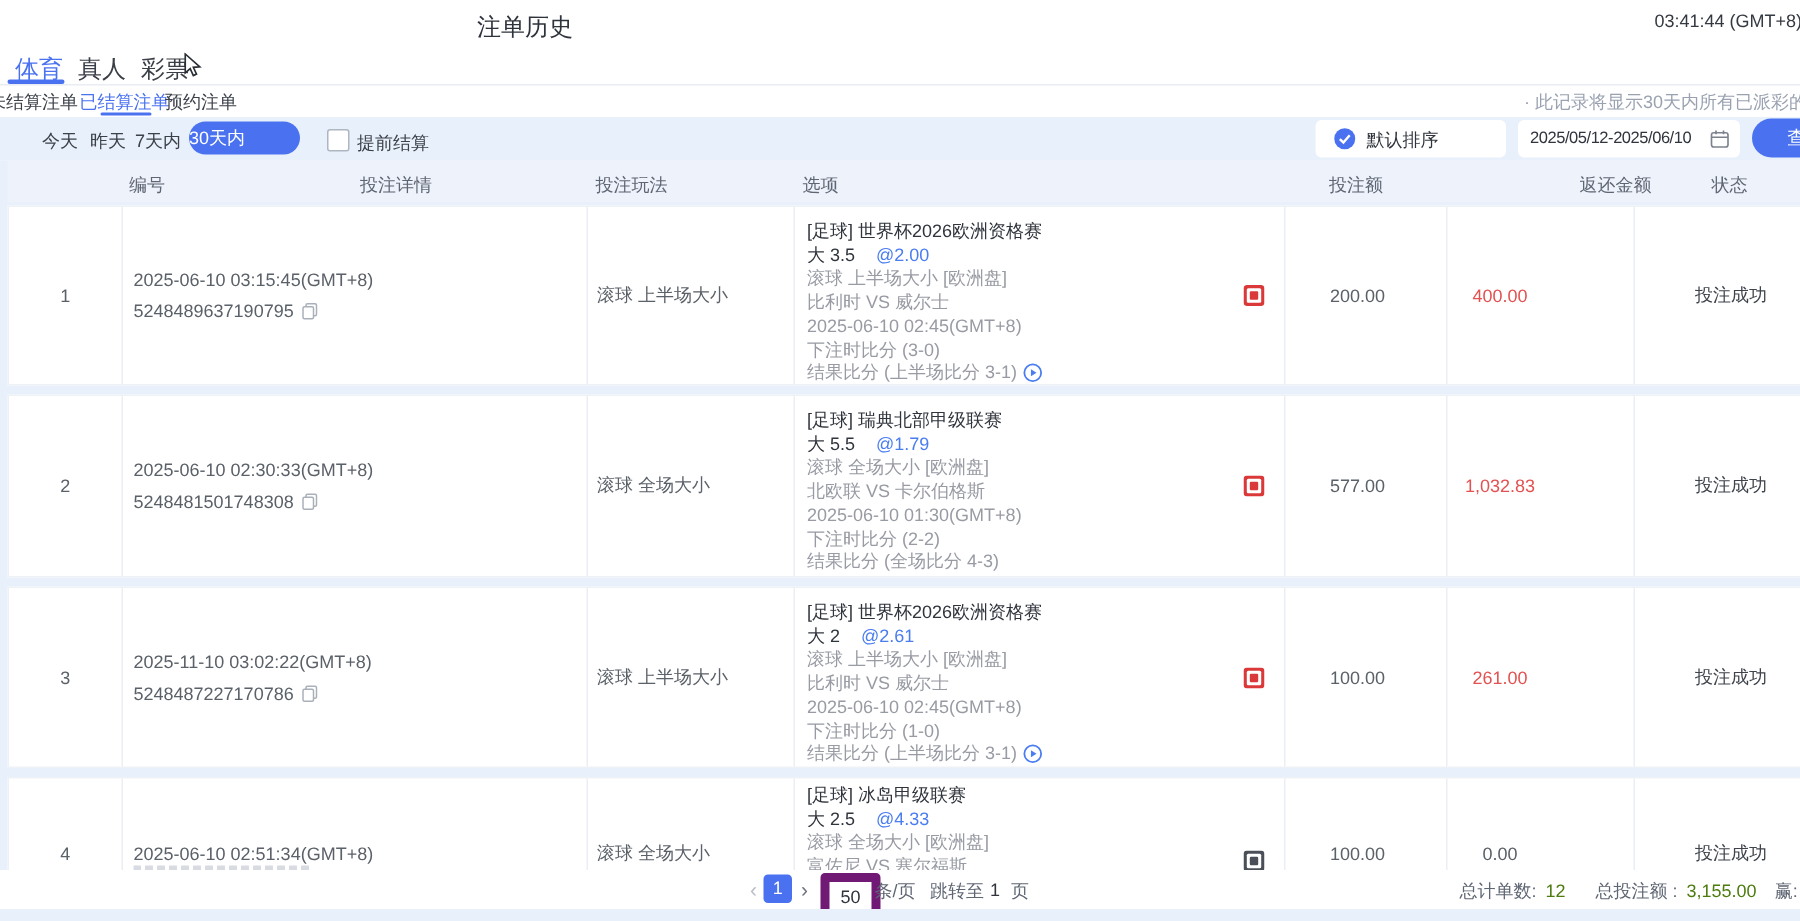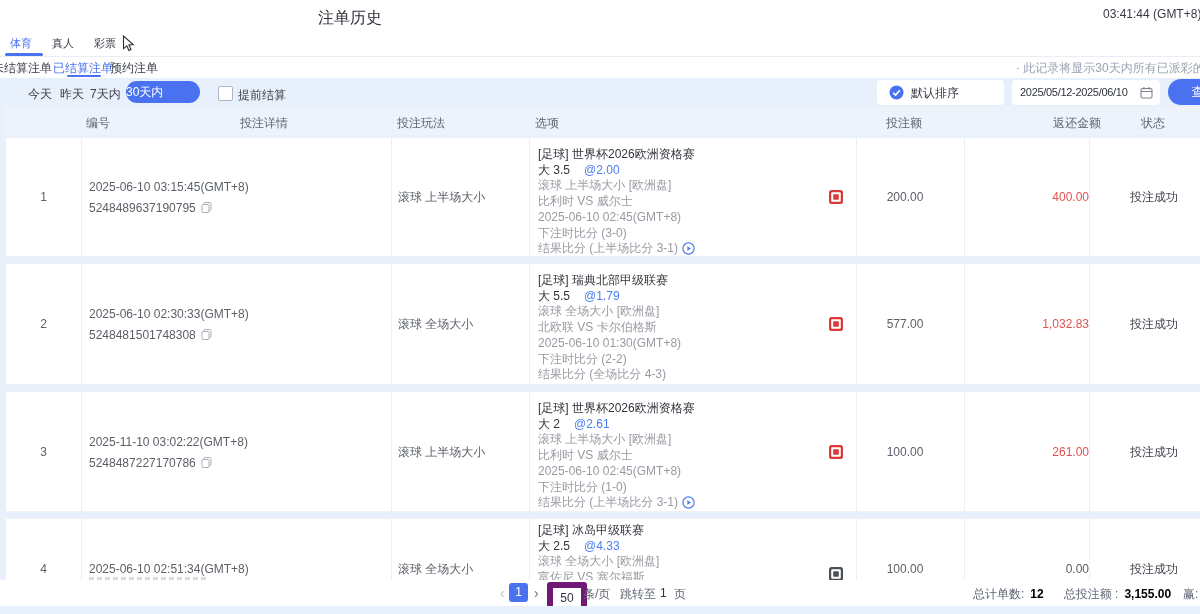--- a/index.html
+++ b/index.html
@@ -5,21 +5,21 @@
   html,body{margin:0;padding:0}
   body{position:relative;width:1200px;height:614px;overflow:hidden;background:#fff;
        font-family:"Liberation Sans","DejaVu Sans",sans-serif;font-size:12px;color:#333}
   .abs{position:absolute}
   .nw{white-space:nowrap}
   
   #title{left:318px;top:8px;font-size:16px;color:#2e323a}
   #clock{left:1103px;top:7px;color:#353a42}
   
   #tabsrow{left:0;top:30px;width:1200px;height:26px;border-bottom:1px solid #e9ecf2;background:#fff}
-  .tab{top:36px;font-size:11px;color:#3a3e46;cursor:pointer}
+  .tab{top:36px;font-size:16px;color:#3a3e46;cursor:pointer}
   .tab.active{color:#4a72f0}
   #inkbar{left:5px;top:53px;width:38px;height:3px;background:#4a72f0;border-radius:2px}
   
   .subtab{top:60px;color:#3c4049;cursor:pointer}
   .subtab.active{color:#4a72f0}
   #subink{left:67px;top:75px;width:34px;height:2px;background:#4a72f0;border-radius:1px}
   #notice{left:1016px;top:60px;color:#9aa2b1}
   
   #filterbar{left:0;top:78px;width:1200px;height:29px;background:#e8f0fb}
   .fq{top:86px;color:#3c4049;cursor:pointer}
@@ -49,39 +49,39 @@
   .c-detail svg{vertical-align:-2px;margin-left:5px}
   .c-play{position:absolute;left:392px;top:50%;transform:translateY(-50%);color:#5b6168}
   .c-opt{position:absolute;left:532px;top:9px;line-height:15.7px}
   .dk{color:#30343c}
   .gy{color:#989ba3}
   .odds{color:#4a7df0;margin-left:14px}
   .replay{vertical-align:-2.5px;margin-left:4px;cursor:pointer}
   .badge{position:absolute;left:823px;top:50%;transform:translateY(-50%)}
   .badge.b4{top:48px;transform:none}
   .c-amt{position:absolute;left:845px;width:108px;text-align:center;top:50%;transform:translateY(-50%);color:#5b6168}
-  .c-ret{position:absolute;left:953px;width:130px;text-align:right;top:50%;transform:translateY(-50%);color:#e35252}
+  .c-ret{position:absolute;left:929px;width:130px;text-align:center;top:50%;transform:translateY(-50%);color:#e35252}
   .c-ret.muted{color:#5b6168}
   .c-st{position:absolute;left:1083px;width:130px;text-align:center;top:50%;transform:translateY(-50%);color:#3f444c}
   #maskline{position:absolute;left:83px;top:58px;width:118px;height:8px;opacity:.65;
     background:repeating-linear-gradient(90deg,#c3c9d2 0 5px,transparent 5px 8px)}
   
   #pagebar{left:0;top:580px;width:1200px;height:26px;background:#fff}
   #pg-prev{left:500px;top:585px;color:#b7bdc7;font-size:14px;cursor:pointer}
   #pg-cur{left:509px;top:583px;width:19px;height:19px;background:#4a72f0;border-radius:3px;
           color:#fff;text-align:center;line-height:19px;cursor:pointer}
   #pg-next{left:534px;top:585px;color:#6b727c;font-size:14px;cursor:pointer}
   #pg-size{left:547px;top:582px;width:28px;height:20px;border:6px solid #701a75;border-radius:3px;
            background:#fff;text-align:center;line-height:20px;color:#30343c}
   #pg-per{left:583px;top:586px;color:#5f6673}
   #pg-jump{left:620px;top:586px;color:#5f6673}
   #pg-jpage{left:660px;top:586px;color:#30343c}
   #pg-unit{left:674px;top:586px;color:#5f6673}
   #totals{left:973px;top:586px;color:#5f6673}
-  #totals b{color:#000000;font-weight:bold}
+  #totals b{color:#4d7c0f;font-weight:normal}
   #totals .n1{margin:0 20px 0 6px}
   #totals .n2{margin:0 12px 0 6px}
   #bottomstrip{left:0;top:606px;width:1200px;height:8px;background:#e8f0fb}
   #cursor{left:122px;top:35px}
 </style>
 </head>
 <body>
 
 <div class="abs" id="title">注单历史</div>
 <div class="abs nw" id="clock">03:41:44 (GMT+8)</div>

